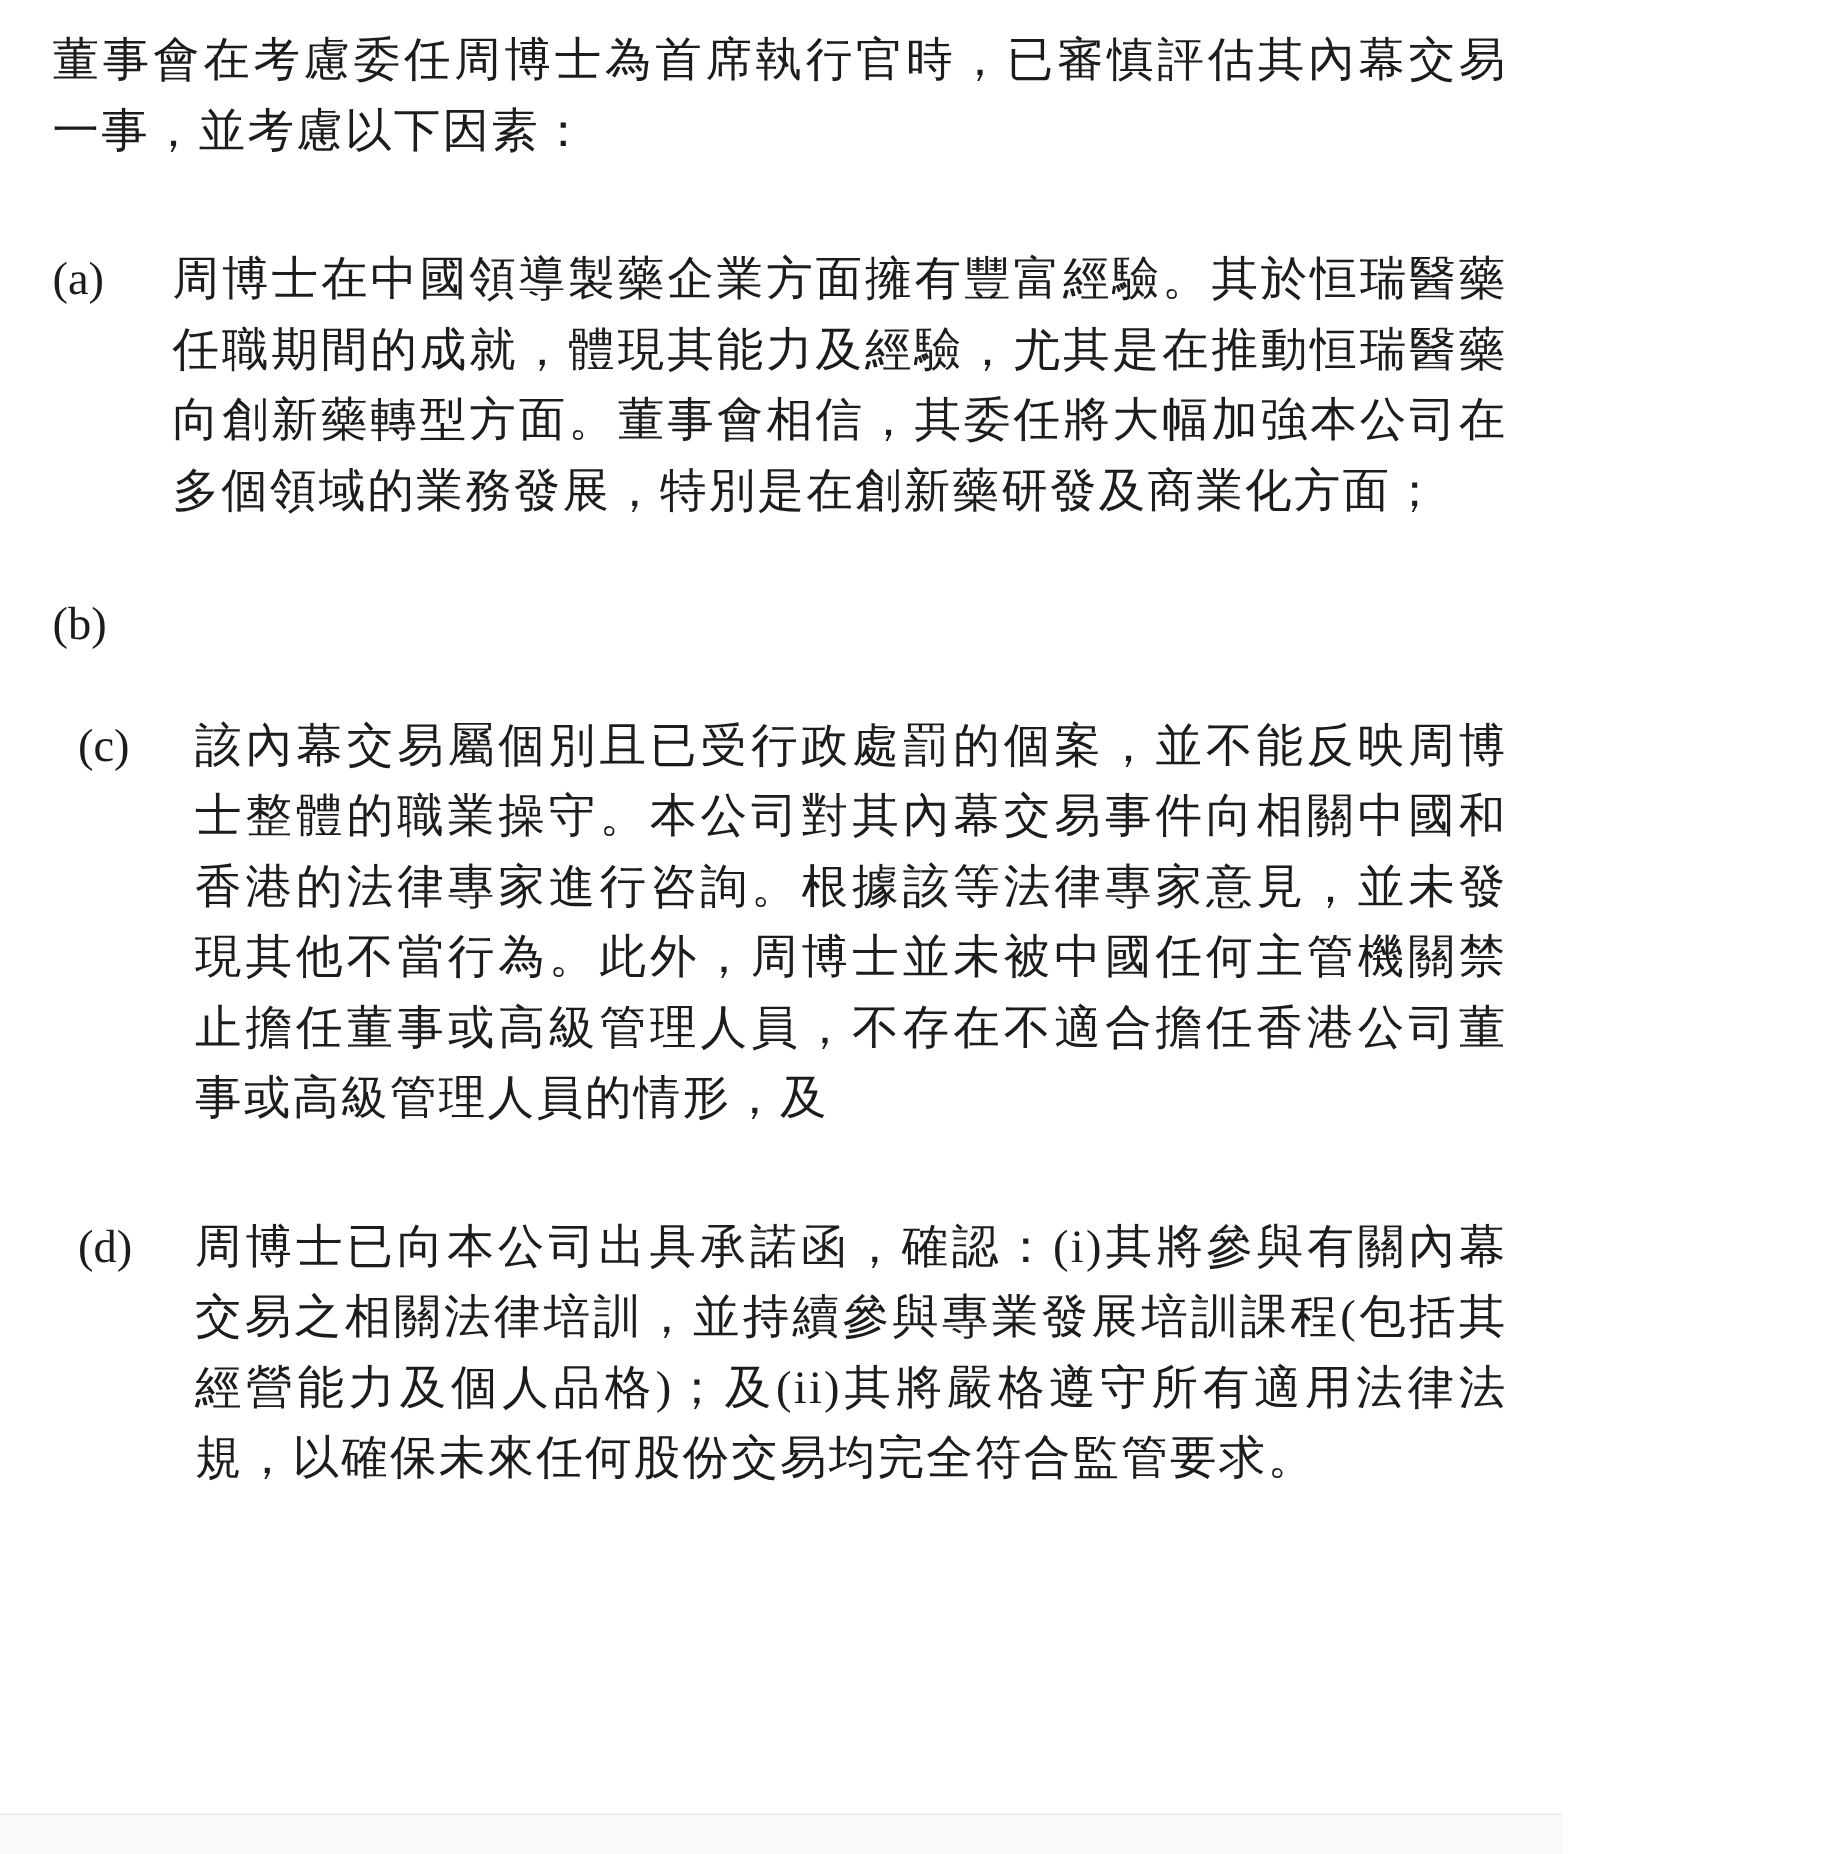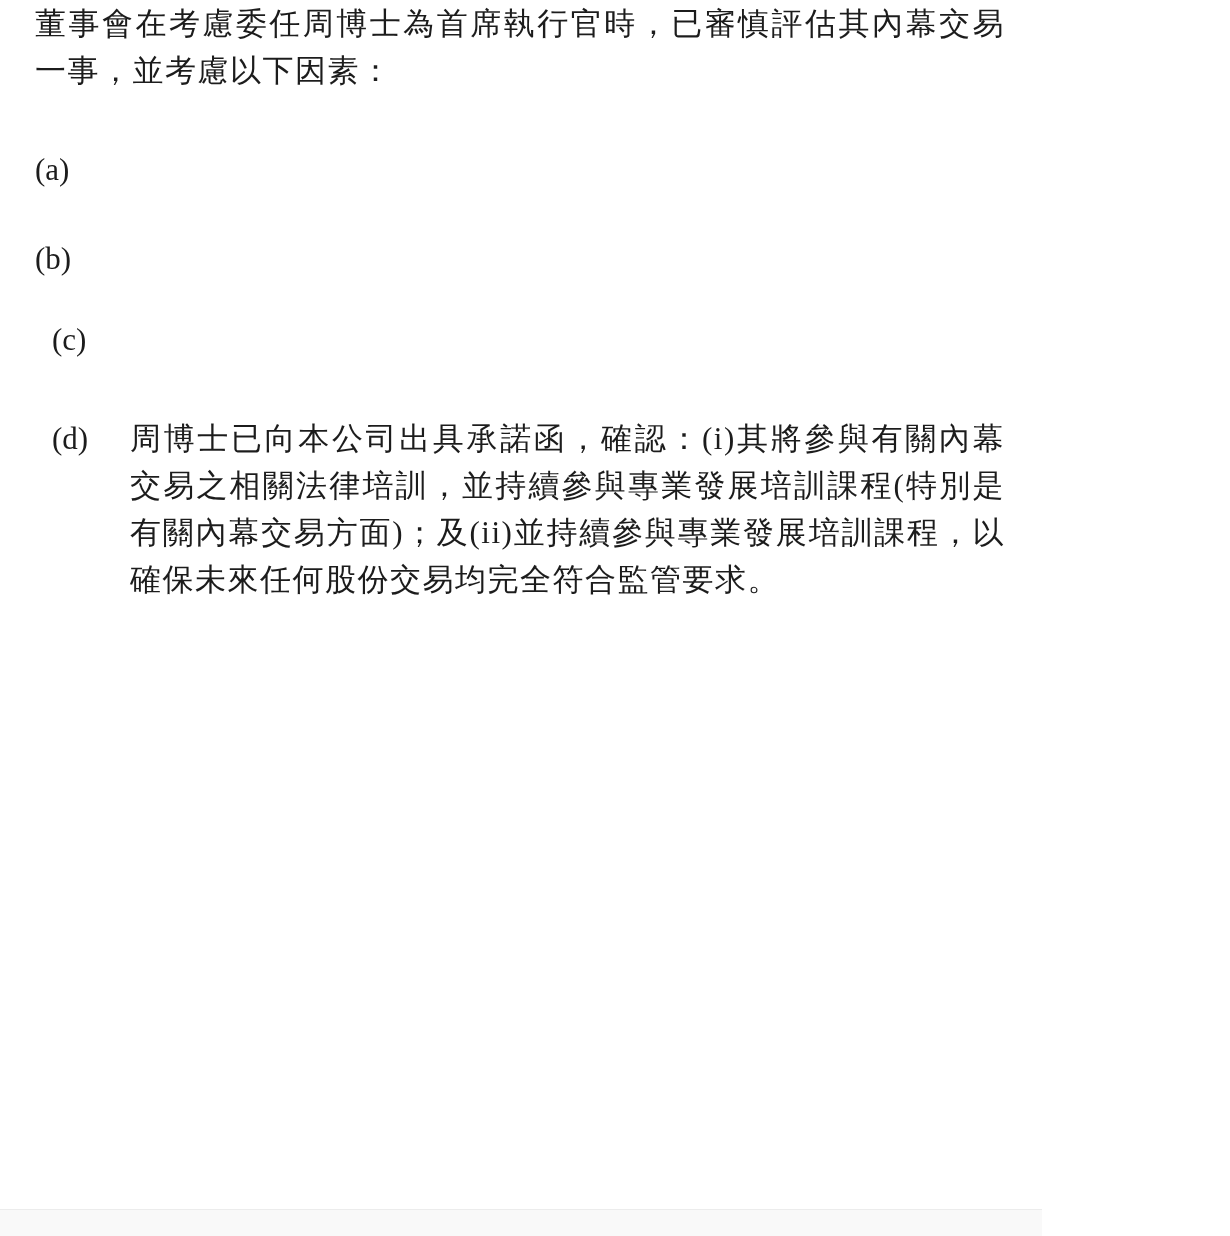--- a/index.html
+++ b/index.html
@@ -12,20 +12,21 @@
     width: 1042px;
     height: 1236px;
     background: #ffffff;
     overflow: hidden;
     font-family: "Liberation Serif", "DejaVu Serif", serif;
     color: #1c1c1c;
     font-size: 31px;
     line-height: 47px;
     letter-spacing: 1.5px;
     box-sizing: border-box;
+    padding-top: 16px;
   }
   .para {
     text-align: justify;
     text-justify: inter-ideograph;
   }
   .intro {
     padding-left: 35px;
     padding-right: 37px;
     margin-bottom: 52px;
   }
@@ -67,31 +68,33 @@
 </style>
 </head>
 <body>
 
 <div class="page">
 
   <div class="para intro">董事會在考慮委任周博士為首席執行官時，已審慎評估其內幕交易一事，並考慮以下因素：</div>
 
   <div class="item level-1 gap-42">
     <div class="marker">(a)</div>
+    <div class="text">周博士在中國領導製藥企業方面擁有豐富經驗。其於恒瑞醫藥任職期間的成就，體現其能力及經驗，尤其是在推動恒瑞醫藥向創新藥轉型方面。董事會相信，其委任將大幅加強本公司在多個領域的業務發展，特別是在創新藥研發及商業化方面；</div>
   </div>
 
   <div class="item level-1 gap-34">
     <div class="marker">(b)</div>
   </div>
 
   <div class="item level-2 gap-52">
     <div class="marker">(c)</div>
+    <div class="text">該內幕交易屬個別且已受行政處罰的個案，並不能反映周博士整體的職業操守。本公司對其內幕交易事件向相關中國和香港的法律專家進行咨詢。根據該等法律專家意見，並未發現其他不當行為。此外，周博士並未被中國任何主管機關禁止擔任董事或高級管理人員，不存在不適合擔任香港公司董事或高級管理人員的情形，及</div>
   </div>
 
   <div class="item level-2 gap-24">
     <div class="marker">(d)</div>
-    <div class="text">周博士已向本公司出具承諾函，確認：(i)其將參與有關內幕交易之相關法律培訓，並持續參與專業發展培訓課程(特別是有關內幕交易方面)；及(ii)並持續參與專業發展培訓課程，以確保未來任何股份交易均完全符合監管要求。</div>
+    <div class="text">周博士已向本公司出具承諾函，確認：(i)其將參與有關內幕交易之相關法律培訓，並持續參與專業發展培訓課程(包括其經營能力及個人品格)；及(ii)其將嚴格遵守所有適用法律法規，以確保未來任何股份交易均完全符合監管要求。</div>
   </div>
 
 
   <div class="bottom-edge"></div>
 
 </div>
 
 </body></html>

